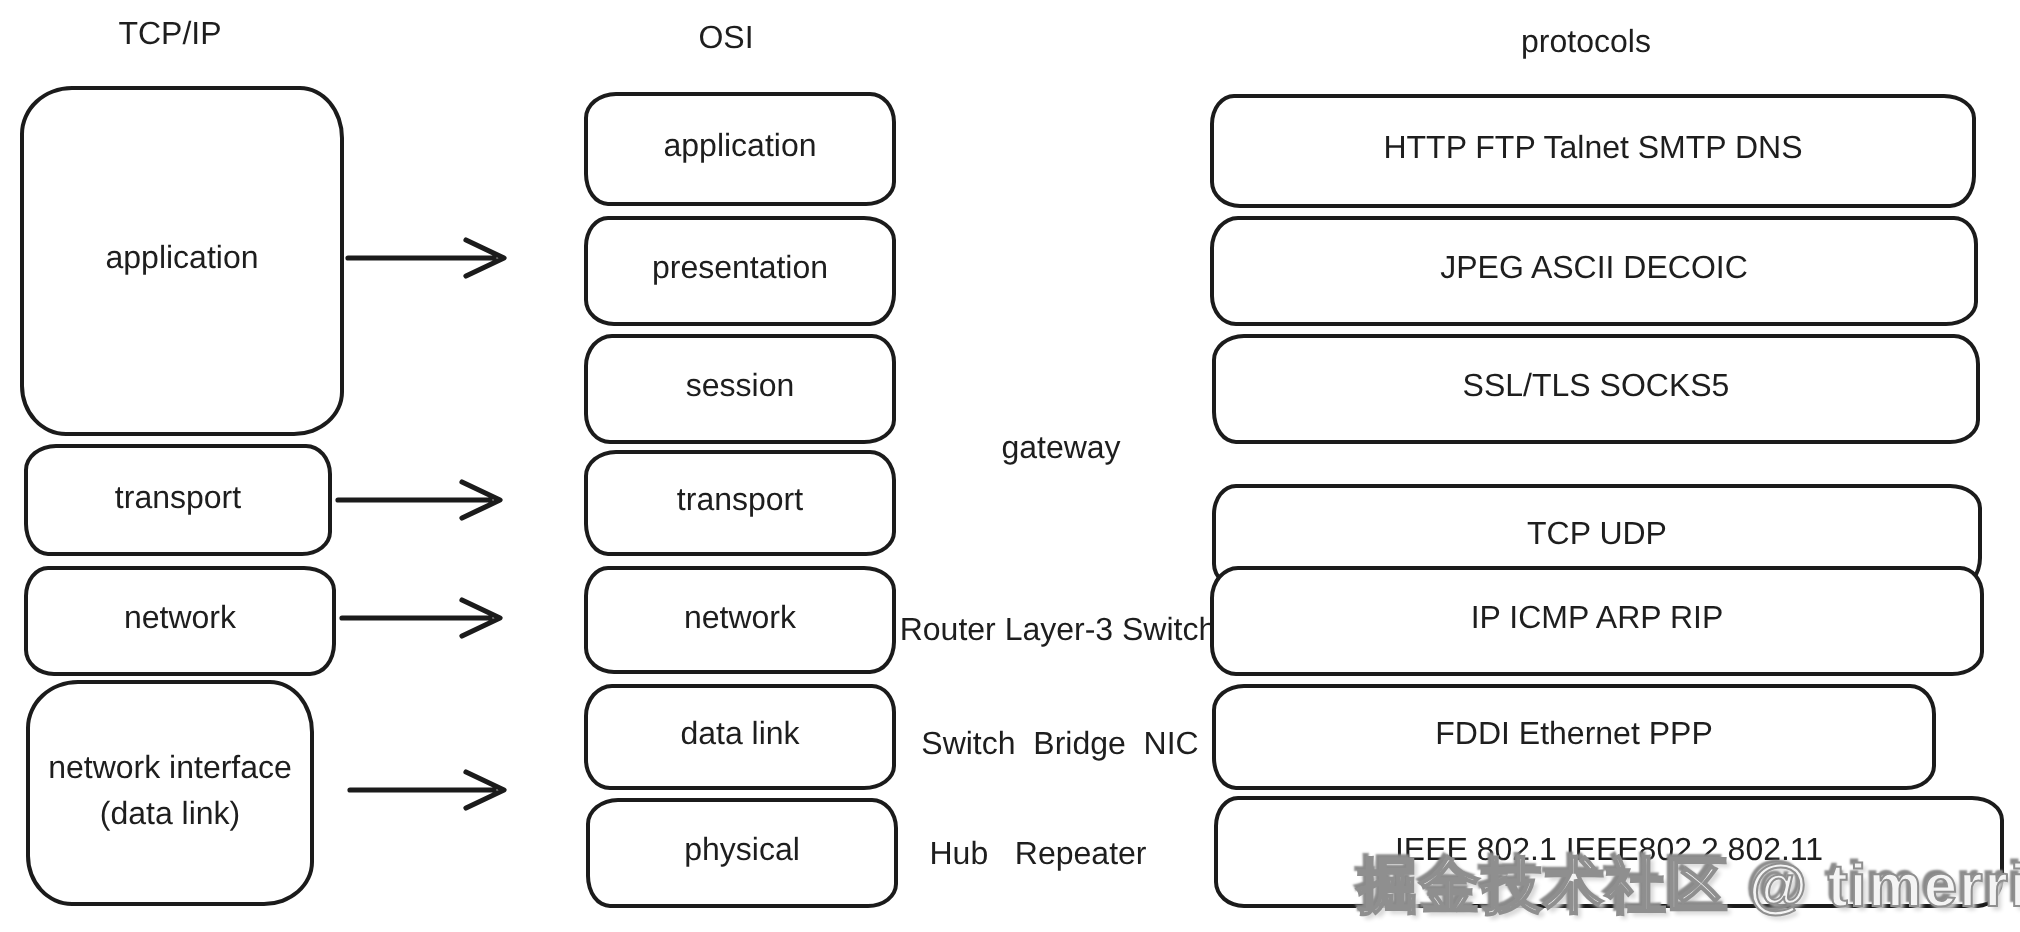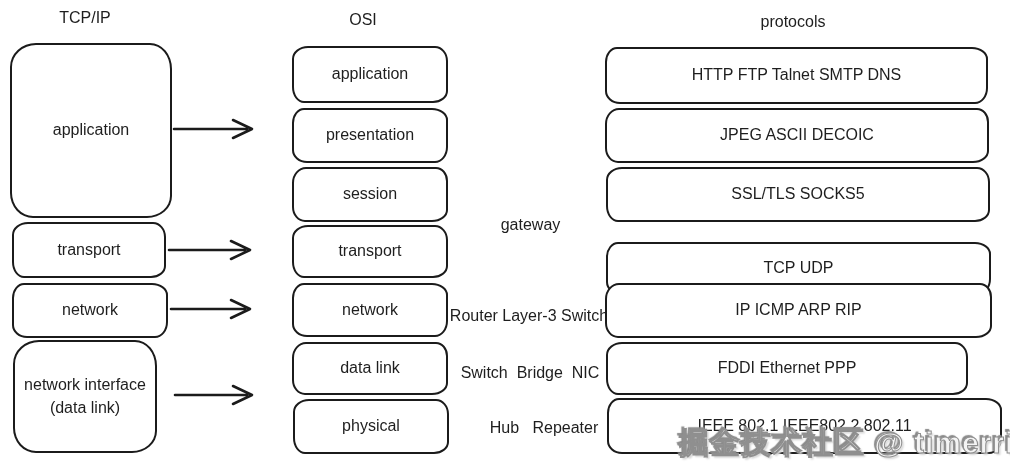--- a/index.html
+++ b/index.html
@@ -118,21 +118,21 @@
   <div class="bx rC" style="left:292px; top:342px; width:156px; height:53px;">
     <span>data link</span>
   </div>
   <div class="bx rA" style="left:293px; top:399px; width:156px; height:55px;">
     <span>physical</span>
   </div>
 
   <div class="note" style="left:458px; top:216px; width:145px;">gateway</div>
   <div class="note" style="left:443px; top:307px; width:172px;">Router Layer-3 Switch</div>
   <div class="note" style="left:450px; top:364px; width:160px;">Switch  Bridge  NIC</div>
-  <div class="note" style="left:464px; top:419px; width:160px;">Hub   Repeater</div>
+  <div class="note" style="left:439px; top:419px; width:160px;">Hub   Repeater</div>
 
   <div class="bx rB" style="left:605px; top:47px;  width:383px; height:57px;">
     <span>HTTP FTP Talnet SMTP DNS</span>
   </div>
   <div class="bx rC" style="left:605px; top:108px; width:384px; height:55px;">
     <span>JPEG ASCII DECOIC</span>
   </div>
   <div class="bx rA" style="left:606px; top:167px; width:384px; height:55px;">
     <span>SSL/TLS SOCKS5</span>
   </div>

